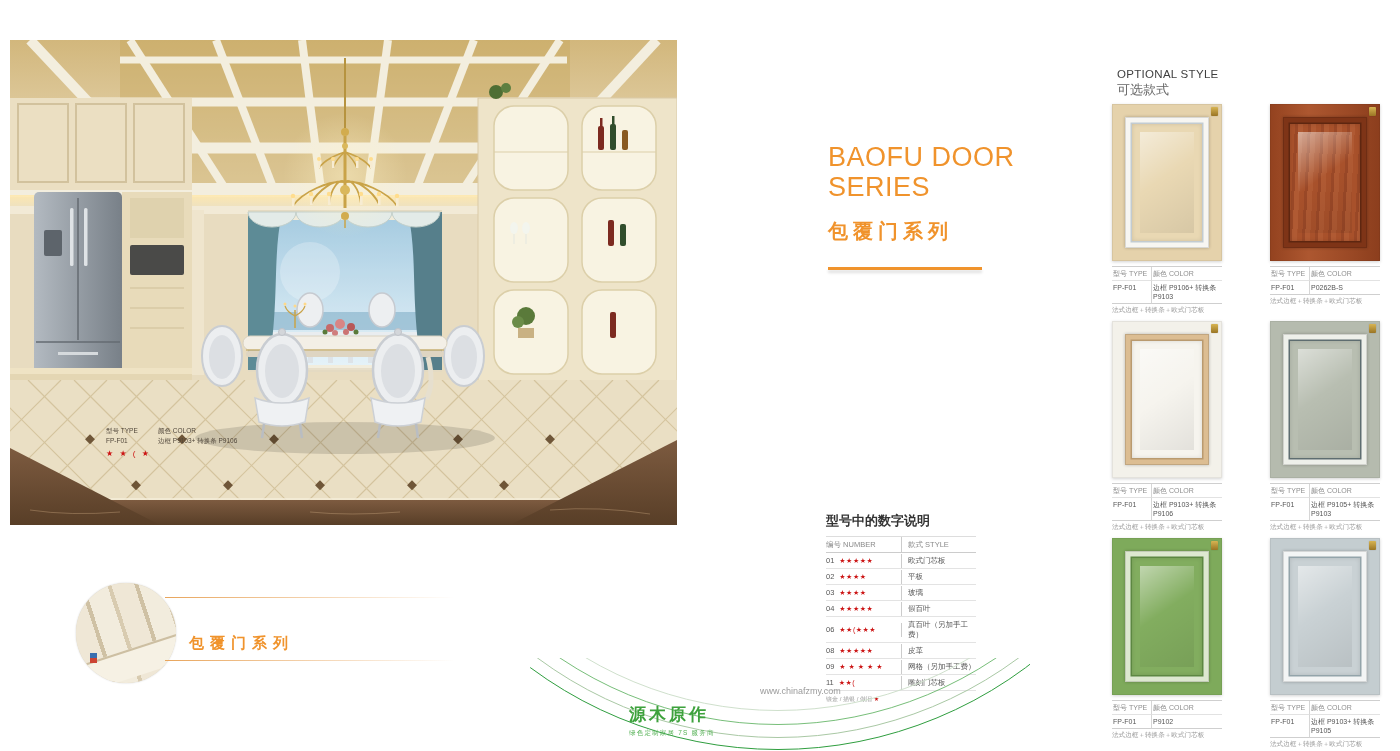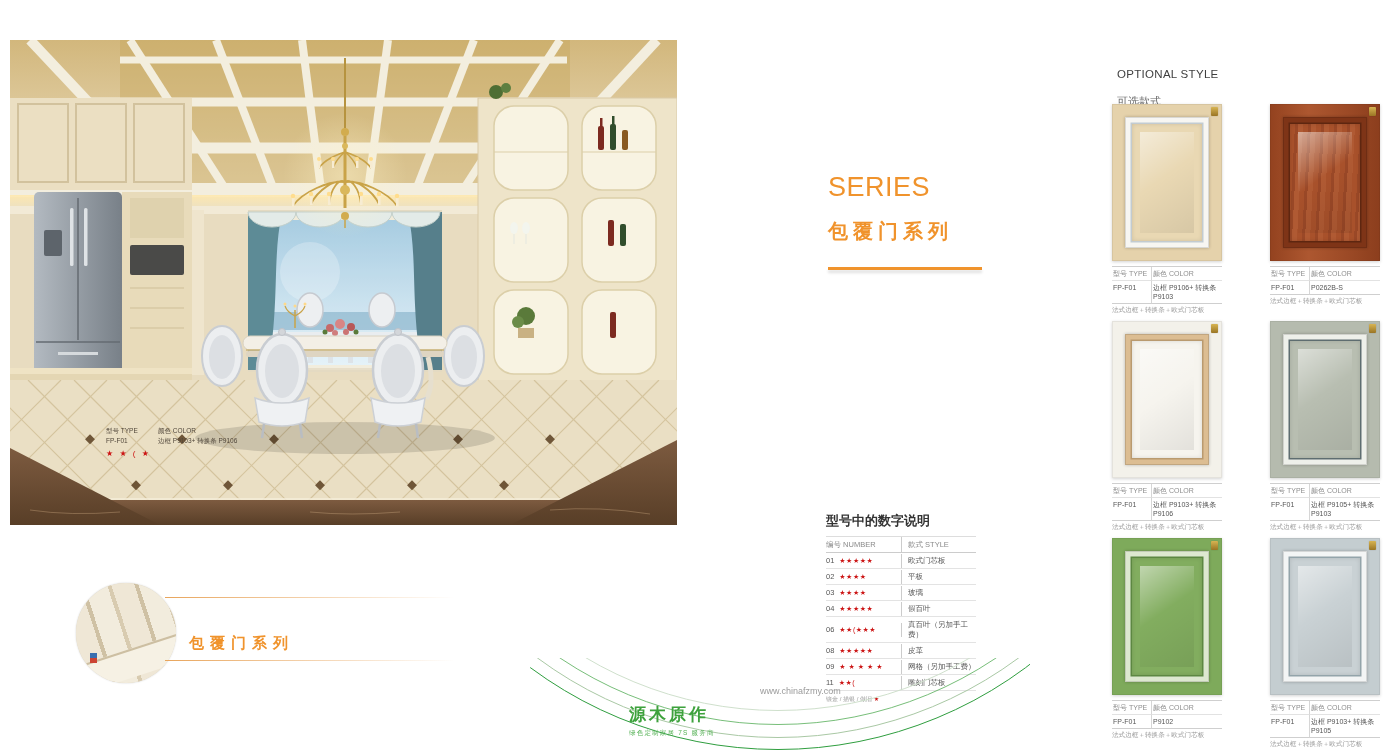--- a/index.html
+++ b/index.html
@@ -27,21 +27,21 @@
   .nrow>div{padding:2.5px 0;}
   .nrow .left{display:flex;gap:5px;border-right:1px solid #ccc;align-items:center;}
   .nrow.hdr{color:#8a8a8a;border-top:1px solid #ddd;border-bottom:1px solid #ccc;}
   .nrow .style{padding-left:6px;}
   .stars{color:var(--star);font-size:7px;letter-spacing:.5px;}
   .nfoot{font-size:6px;color:#9a9a9a;margin-top:4px;}
   .nfoot .fs{color:var(--star);}
   
   .optional{position:absolute;left:1117px;top:68px;}
   .optional .en{font-size:11.5px;color:#3f3f3f;letter-spacing:.3px;}
-  .optional .cn{font-size:11px;color:#666;margin-top:14px;}
+  .optional .cn{font-size:13px;color:#666;margin-top:1px;}
   .doors-grid{position:absolute;left:1112px;top:104px;display:grid;grid-template-columns:110px 110px;column-gap:48px;row-gap:6px;}
   .door{position:relative;width:110px;height:157px;background:var(--frame);
         box-shadow:0 1px 3px rgba(0,0,0,.18),inset 0 0 0 1px rgba(0,0,0,.06);}
   .door-trim{position:absolute;left:13px;top:13px;right:13px;bottom:13px;background:var(--trim);
         box-shadow:inset 0 0 0 1px rgba(0,0,0,.12),0 0 3px rgba(0,0,0,.25);}
   .door-panel{position:absolute;left:7px;top:7px;right:7px;bottom:7px;background:var(--panel);
         box-shadow:0 0 0 1.5px var(--line),inset 0 0 4px rgba(0,0,0,.12);}
   .door-raise{position:absolute;left:8px;top:8px;right:8px;bottom:8px;
         background:linear-gradient(145deg,rgba(255,255,255,.5),rgba(255,255,255,0) 45%,rgba(0,0,0,.08));}
   .door.wood{background:linear-gradient(90deg,#93421f,#ad5730 35%,#9c4a26 70%,#8c3e1d);}
@@ -375,21 +375,21 @@
       </div>
       <div class="pt-row">
         <span>FP-F01</span>
         <span>边框 P9103+ 转换条 P9106</span>
       </div>
       <div class="pt-stars">★ ★ ( ★</div>
     </div>
   </div>
 
   <div class="headline">
-    <h1><br>
+    <h1><span>BAOFU DOOR</span><br>
         <span>SERIES</span></h1>
     <div class="cn">包覆门系列</div>
     <div class="rule"></div>
   </div>
 
 
   <div class="numtbl">
     <h3>型号中的数字说明</h3>
     <div class="nrow hdr">
       <div class="left">

